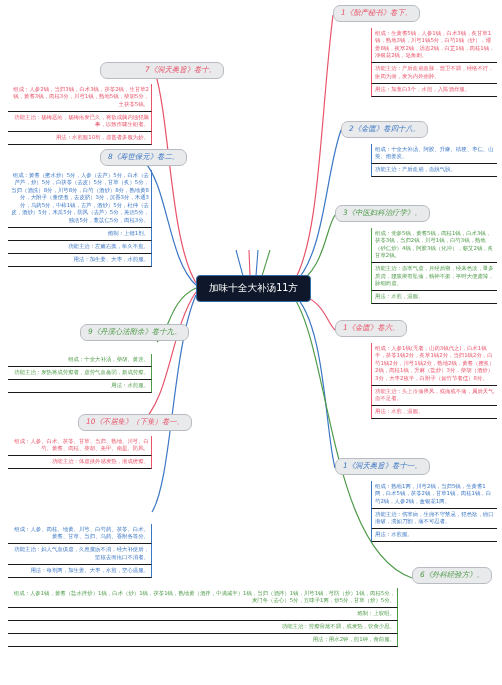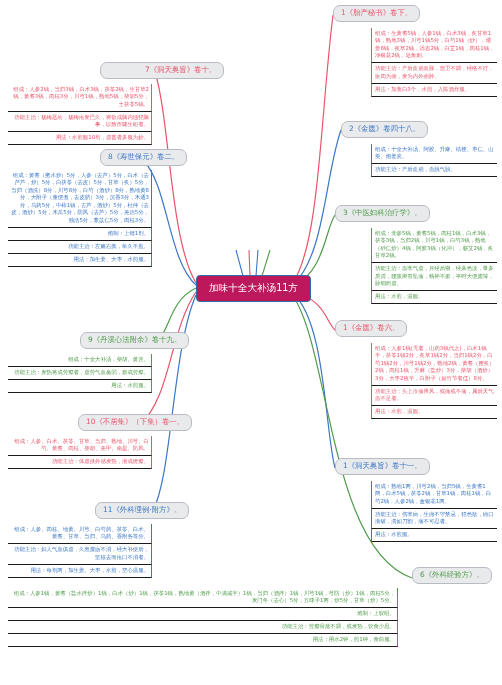--- a/index.html
+++ b/index.html
@@ -13,20 +13,21 @@
   .node-title{
     position:absolute;
     background:#e9eaec;
     border:1px solid #b8bcc2;
     border-radius:7px;
     padding:3px 7px 4px 7px;
     font-size:7.4px;
     line-height:1.1;
     white-space:nowrap;
     box-sizing:border-box;
+    font-style:italic;
   }
   .node-title.red{color:#e8546a;}
   .node-title.blue{color:#3b76c4;text-align:right;}
   .node-title.green{color:#4f9b4a;}
 
   .detail{
     position:absolute;
     font-size:5.4px;
     line-height:1.38;
     box-sizing:border-box;
@@ -43,21 +44,21 @@
   .detail.side-right .row{border-bottom:1px solid #1a1a1a;border-left:1.3px solid currentColor;}
   .detail .row:last-child{border-bottom:1px solid #1a1a1a;}
 
   .detail.side-left .row{text-align:right;}
   .detail.side-right .row{text-align:left;}
 
   .detail .row.wrap{white-space:normal;}
 
   #center{
     position:absolute;
-    background:#be185d;
+    background:#0f172a;
     border:1px solid #2f6ca8;
     border-radius:4px;
     color:#ffffff;
     font-size:9.6px;
     padding:6px 12px;
     white-space:nowrap;
     left:196px;top:275px;
   }
 </style>
 </head>
@@ -140,33 +141,32 @@
   </div>
 
   <div class="node-title blue" style="left:100px;top:149px;"><span>8《寿世保元》卷二。</span></div>
   <div class="detail blue side-left" style="left:8px;top:170px;width:144px;">
     <div class="row wrap">组成：黄耆（蜜水炒）5分，人参（去芦）5分，白术（去芦芦，炒）5分，白茯苓（去皮）5分，甘草（炙）5分，当归（酒洗）8分，川芎8分，白芍（酒炒）8分，熟地黄8分，大附子（童便煮，去皮脐）3分，沉香3分，木通3分，乌药5分，中柿1钱，古芦，酒炒）5分，杜仲（去皮，酒炒）5分，木瓜5分，防风（去芦）5分，羌活5分，独活5分，薏苡仁5分，肉桂3分。</div>
     <div class="row wrap">炮制：上锉1剂。</div>
     <div class="row wrap">功能主治：左瘫右痪，年久不愈。</div>
     <div class="row wrap">用法：加生姜、大枣，水煎服。</div>
   </div>
 
-  <div class="node-title green" style="left:80px;top:332px;"><span>9《丹溪心法附余》卷十九。</span></div>
+  <div class="node-title green" style="left:80px;top:324px;"><span>9《丹溪心法附余》卷十九。</span></div>
   <div class="detail green side-left" style="left:8px;top:354px;width:144px;">
     <div class="row wrap">组成：十全大补汤，柴胡、黄连。</div>
     <div class="row wrap">功能主治：发热将成劳瘵者，虚劳气血羸弱，新成劳瘵。</div>
     <div class="row wrap">用法：水煎服。</div>
   </div>
 
   <div class="node-title red" style="left:78px;top:414px;border-radius:7px;"><span>10《不居集》（下集）卷一。</span></div>
   <div class="detail red side-left" style="left:8px;top:436px;width:144px;">
     <div class="row wrap">组成：人参、白术、茯苓、甘草、当归、熟地、川芎、白芍、黄耆、肉桂、柴胡、羌甲、南星、防风。</div>
     <div class="row wrap">功能主治：体虚挟外感发热，渐成痨瘵。</div>
   </div>
 
-  <div class="node-title blue" style="left:95px;top:502px;"><span>11《外科理例·附方》。</span></div>
   <div class="detail blue side-left" style="left:8px;top:524px;width:144px;">
     <div class="row wrap">组成：人参、肉桂、地黄、川芎、白芍药、茯苓、白术、黄耆、甘草、当归、乌药、香附各等分。</div>
     <div class="row wrap">功能主治：妇人气血俱虚，久患瘰疬不消，经大补使后，坚核去而疮口不消者。</div>
     <div class="row wrap">用法：每剂两，加生姜、大枣，水煎，空心温服。</div>
   </div>
 
 </div>
 
 </body></html>

